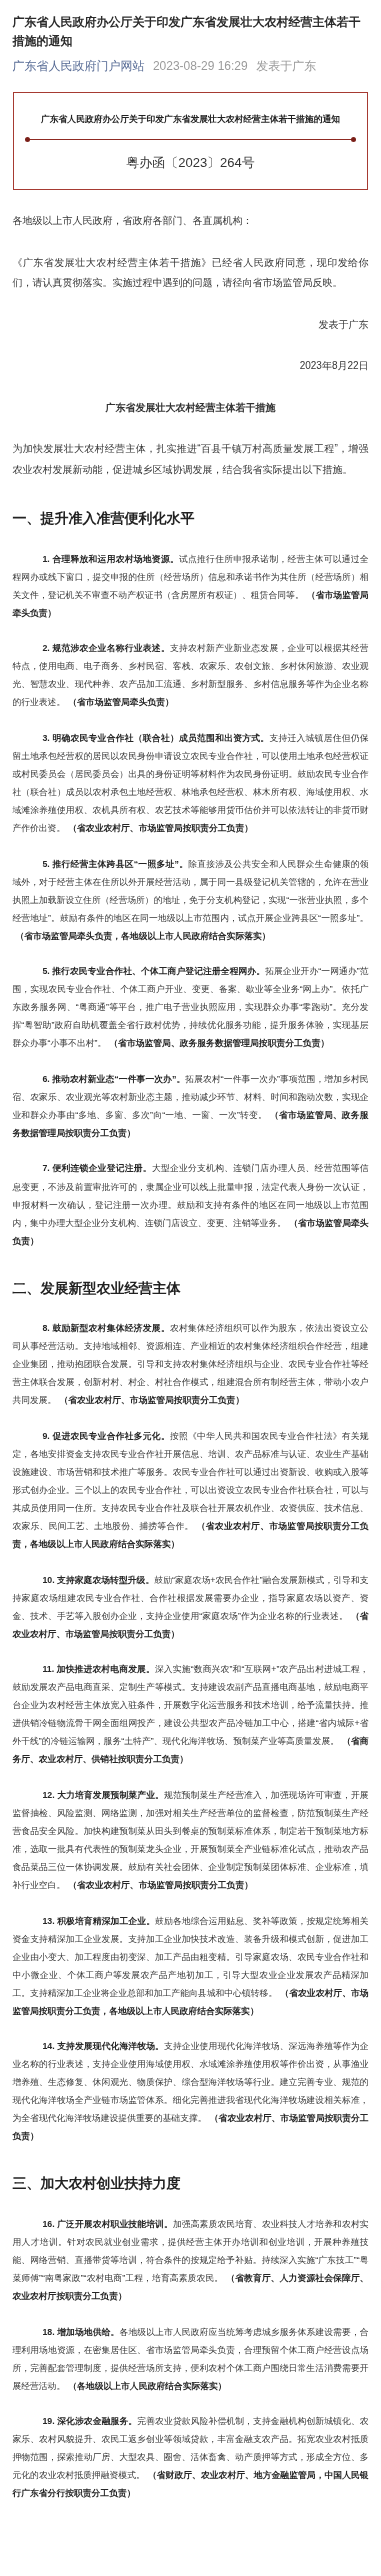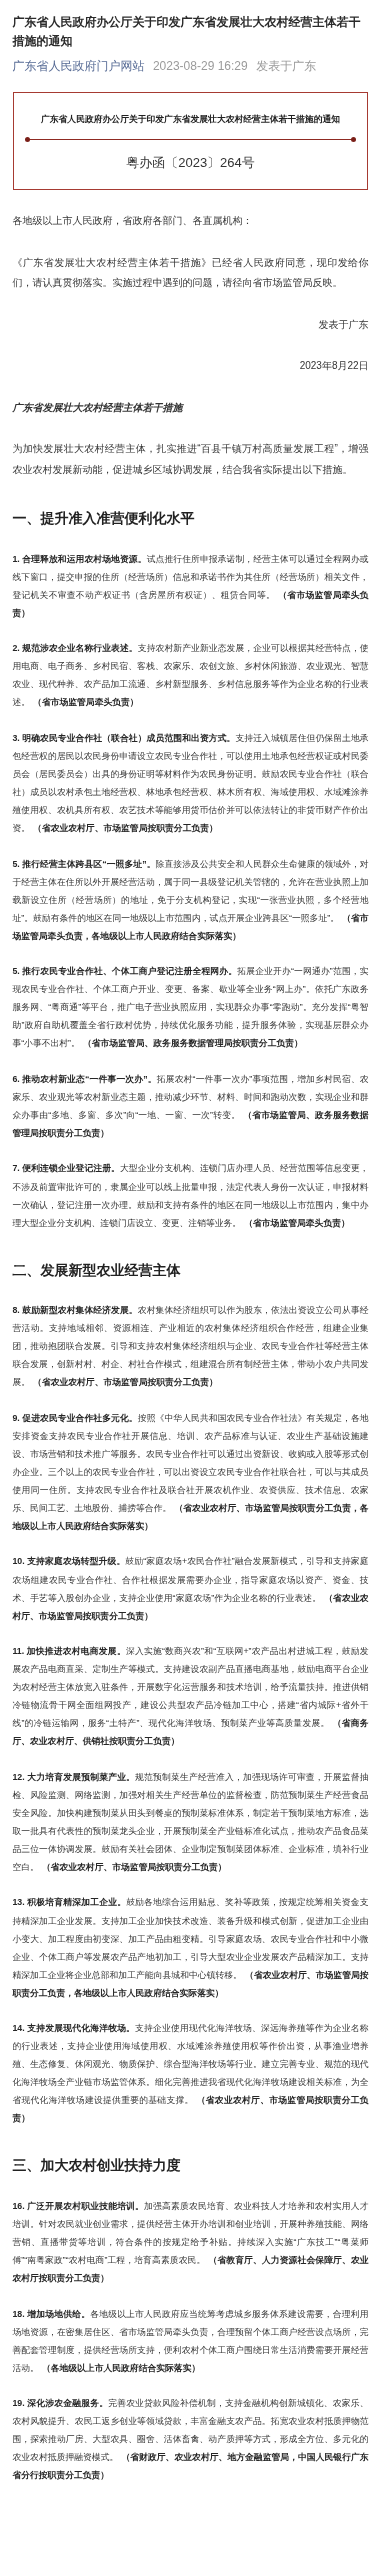--- a/index.html
+++ b/index.html
@@ -11,24 +11,24 @@
   .meta .dt{margin-right:5.2px;}
   .doc-box{border:1px solid #a63a32;margin:17.5px 1px 20.6px;padding:18.5px 9.3px 17.5px;}
   .doc-box-title{text-align:center;font-size:8.8px;font-weight:700;color:#222;line-height:1.6;}
   .doc-divider{position:relative;height:1px;background:#8f2a22;margin:13.4px 3.1px;}
   .doc-divider::before,.doc-divider::after{content:"";position:absolute;top:-2.1px;width:5.2px;height:5.2px;border-radius:50%;background:#7a1f18;}
   .doc-divider::before{left:-1.5px;}
   .doc-divider::after{right:-1.5px;}
   .doc-number{text-align:center;font-size:13px;color:#333;margin-top:11.3px;}
   p.body-p{font-size:10px;line-height:2.05;color:#343434;margin:21px 0;text-align:justify;}
   p.right{text-align:right;}
-  p.center-bold{font-weight:700;font-style:italic;}
+  p.center-bold{text-align:center;font-weight:700;}
   p.sec-heading{font-size:14px;line-height:2;font-weight:700;color:#222;margin:24px 0 17.5px;}
   p.item{font-size:8.8px;line-height:2.05;color:#343434;margin:17.5px 0;text-align:justify;}
-  p.item strong{color:#262626;}
+  p.item strong{color:#262626;margin-left:30px;}
   p.item strong.resp{margin-left:3.1px;}
 </style>
 </head>
 <body>
 
 <div class="page">
 
   <h1 class="article-title">广东省人民政府办公厅关于印发广东省发展壮大农村经营主体若干措施的通知</h1>
 
   <div class="meta">

